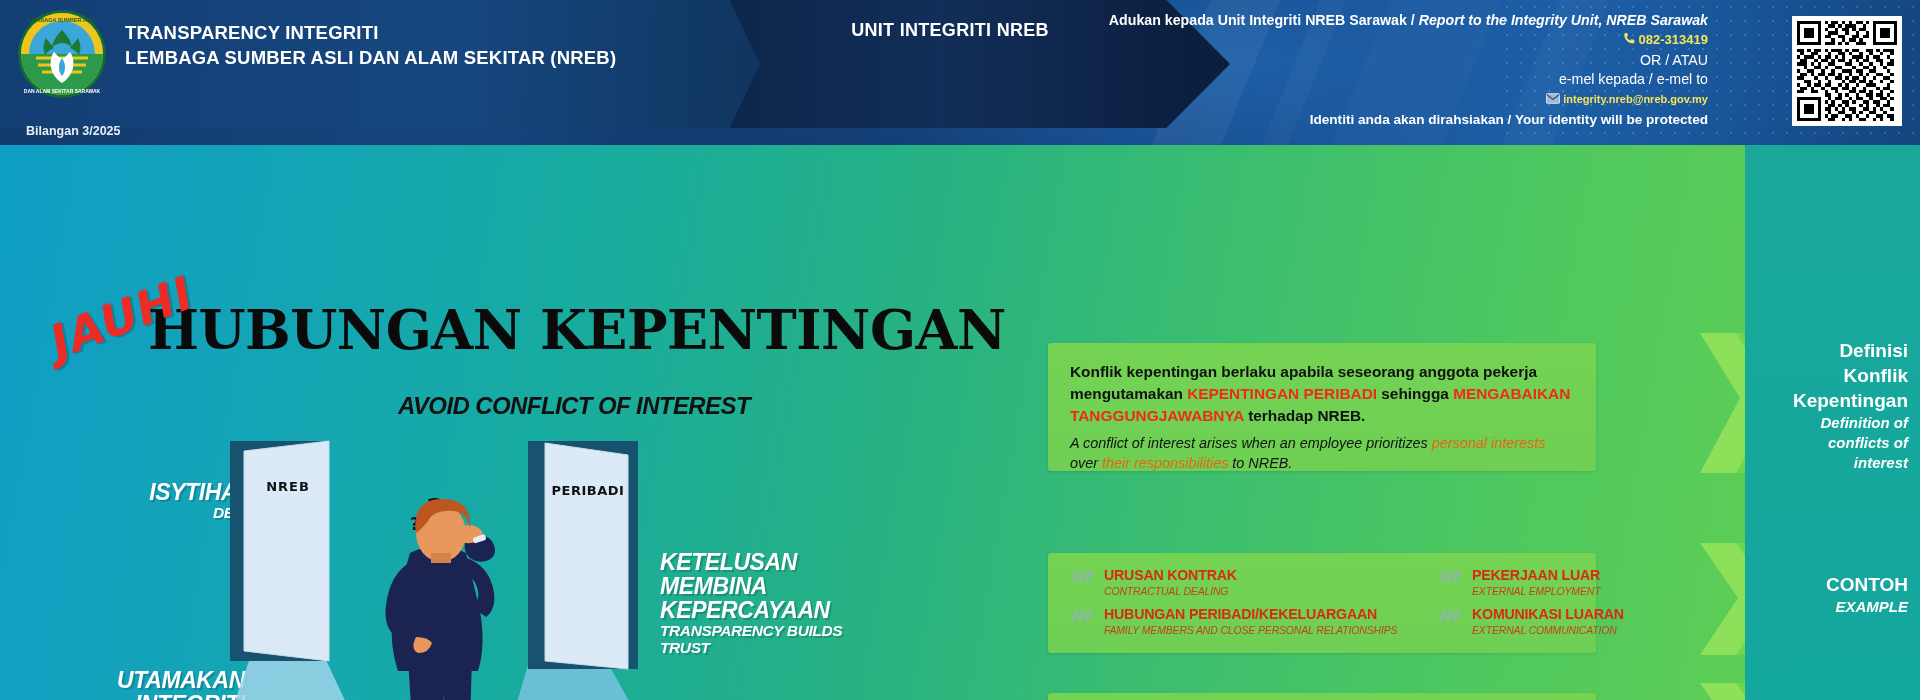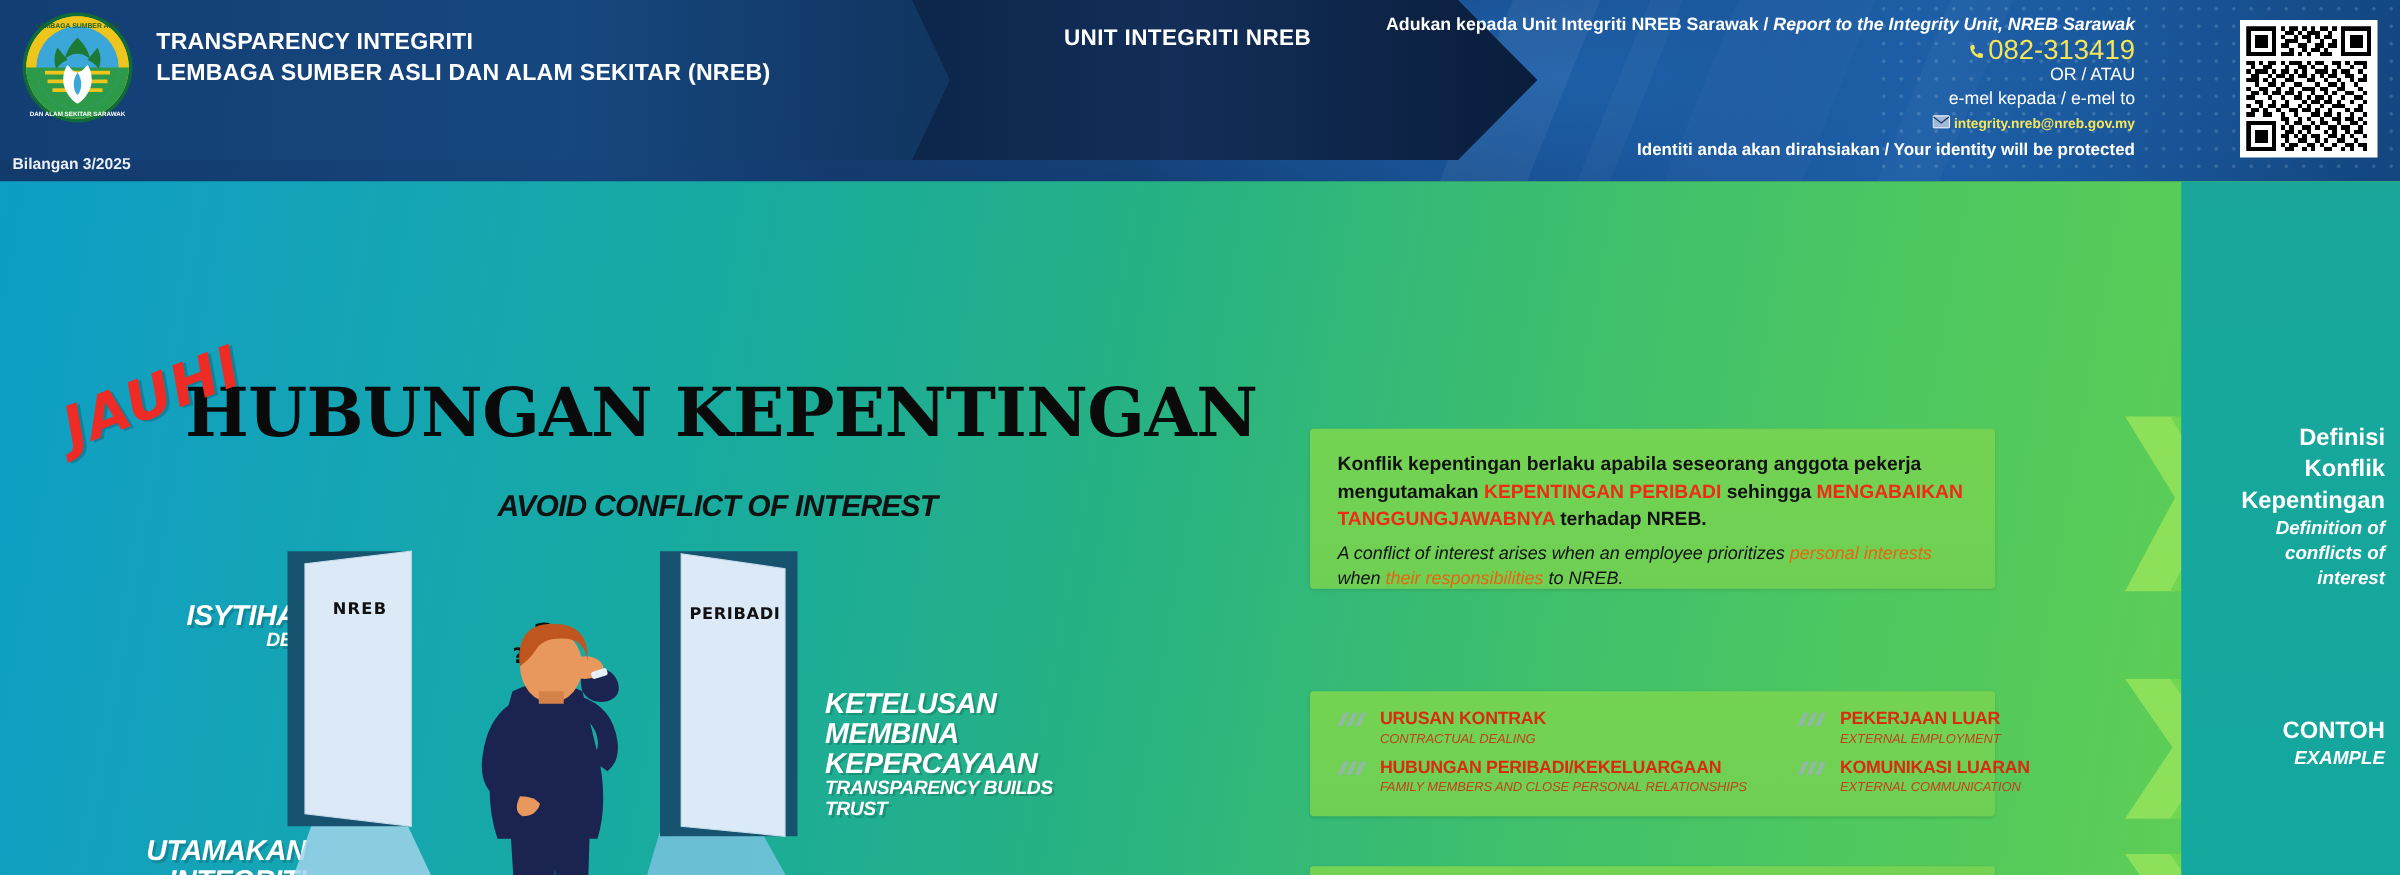--- a/index.html
+++ b/index.html
@@ -40,29 +40,29 @@
   .chev-front {
     position:absolute; left:0px; top:0; width:760px; height:128px;
     background:linear-gradient(92deg,#133e74 0%,#16477f 60%,#10355f 100%);
     clip-path: polygon(0 0, 96% 0, 100% 50%, 96% 100%, 0 100%);
   }
 
   .logo { position:absolute; left:16px; top:8px; width:92px; height:92px; }
   .hdr-title { position:absolute; left:125px; top:20px; color:#fff; }
   .hdr-title .l1 { font-size:18.5px; font-weight:bold; letter-spacing:.2px; line-height:25px; }
   .hdr-title .l2 { font-size:18.5px; font-weight:bold; letter-spacing:.2px; line-height:25px; }
-  .bilangan { position:absolute; left:10px; top:124px; color:#e9eef6; font-size:12.5px; font-weight:bold; }
+  .bilangan { position:absolute; left:26px; top:124px; color:#e9eef6; font-size:12.5px; font-weight:bold; }
 
   .unit-title { position:absolute; left:700px; top:20px; width:500px; text-align:center;
       color:#fff; font-size:18px; font-weight:bold; letter-spacing:.3px; }
 
   .contact { position:absolute; right:212px; top:11px; width:720px; text-align:right; color:#fff; }
   .contact .c-line { font-size:14.2px; font-weight:bold; line-height:18.5px; white-space:nowrap; }
   .contact .c-line .ital { font-style:italic; }
-  .contact .c-phone { color:#f5e55a; font-size:22px; font-weight:normal; line-height:20px; }
+  .contact .c-phone { color:#f5e55a; font-size:13px; font-weight:bold; line-height:20px; }
   .contact .c-or { font-size:14.2px; font-weight:normal; line-height:19px; }
   .contact .c-email { color:#f5e55a; font-size:11px; font-weight:bold; line-height:20px; }
   .contact .c-note { font-size:13.6px; font-weight:bold; line-height:19px; }
   .ph-ico, .mail-ico { display:inline-block; vertical-align:-1px; margin-right:3px; }
 
   .qr { position:absolute; right:18px; top:16px; width:110px; height:110px; background:#fff; padding:5px; }
   .qr svg { display:block; }
 
   
   .main {
@@ -514,21 +514,21 @@
         </g>
       </svg>
     </div>
 
     <div class="panel p1">
       <div class="p-body">
         <div class="ms">
           <span>Konflik kepentingan berlaku apabila seseorang anggota pekerja mengutamakan </span><span class="red">KEPENTINGAN PERIBADI</span><span> sehingga </span><span class="red">MENGABAIKAN TANGGUNGJAWABNYA</span><span> terhadap NREB.</span>
         </div>
         <div class="en">
-          <span>A conflict of interest arises when an employee prioritizes </span><span class="orange">personal interests</span><span> when </span><span class="orange">their responsibilities</span><span> to NREB.</span>
+          <span>A conflict of interest arises when an employee prioritizes </span><span class="orange">personal interests</span><span> over </span><span class="orange">their responsibilities</span><span> to NREB.</span>
         </div>
       </div>
     </div>
 
     <div class="panel p2"></div>
     <div class="ex-grid">
       <div class="ex-col c1">
         <div class="ex-item">
           <span class="slash-ico">
             <svg width="26" height="12" viewBox="0 0 26 12">

